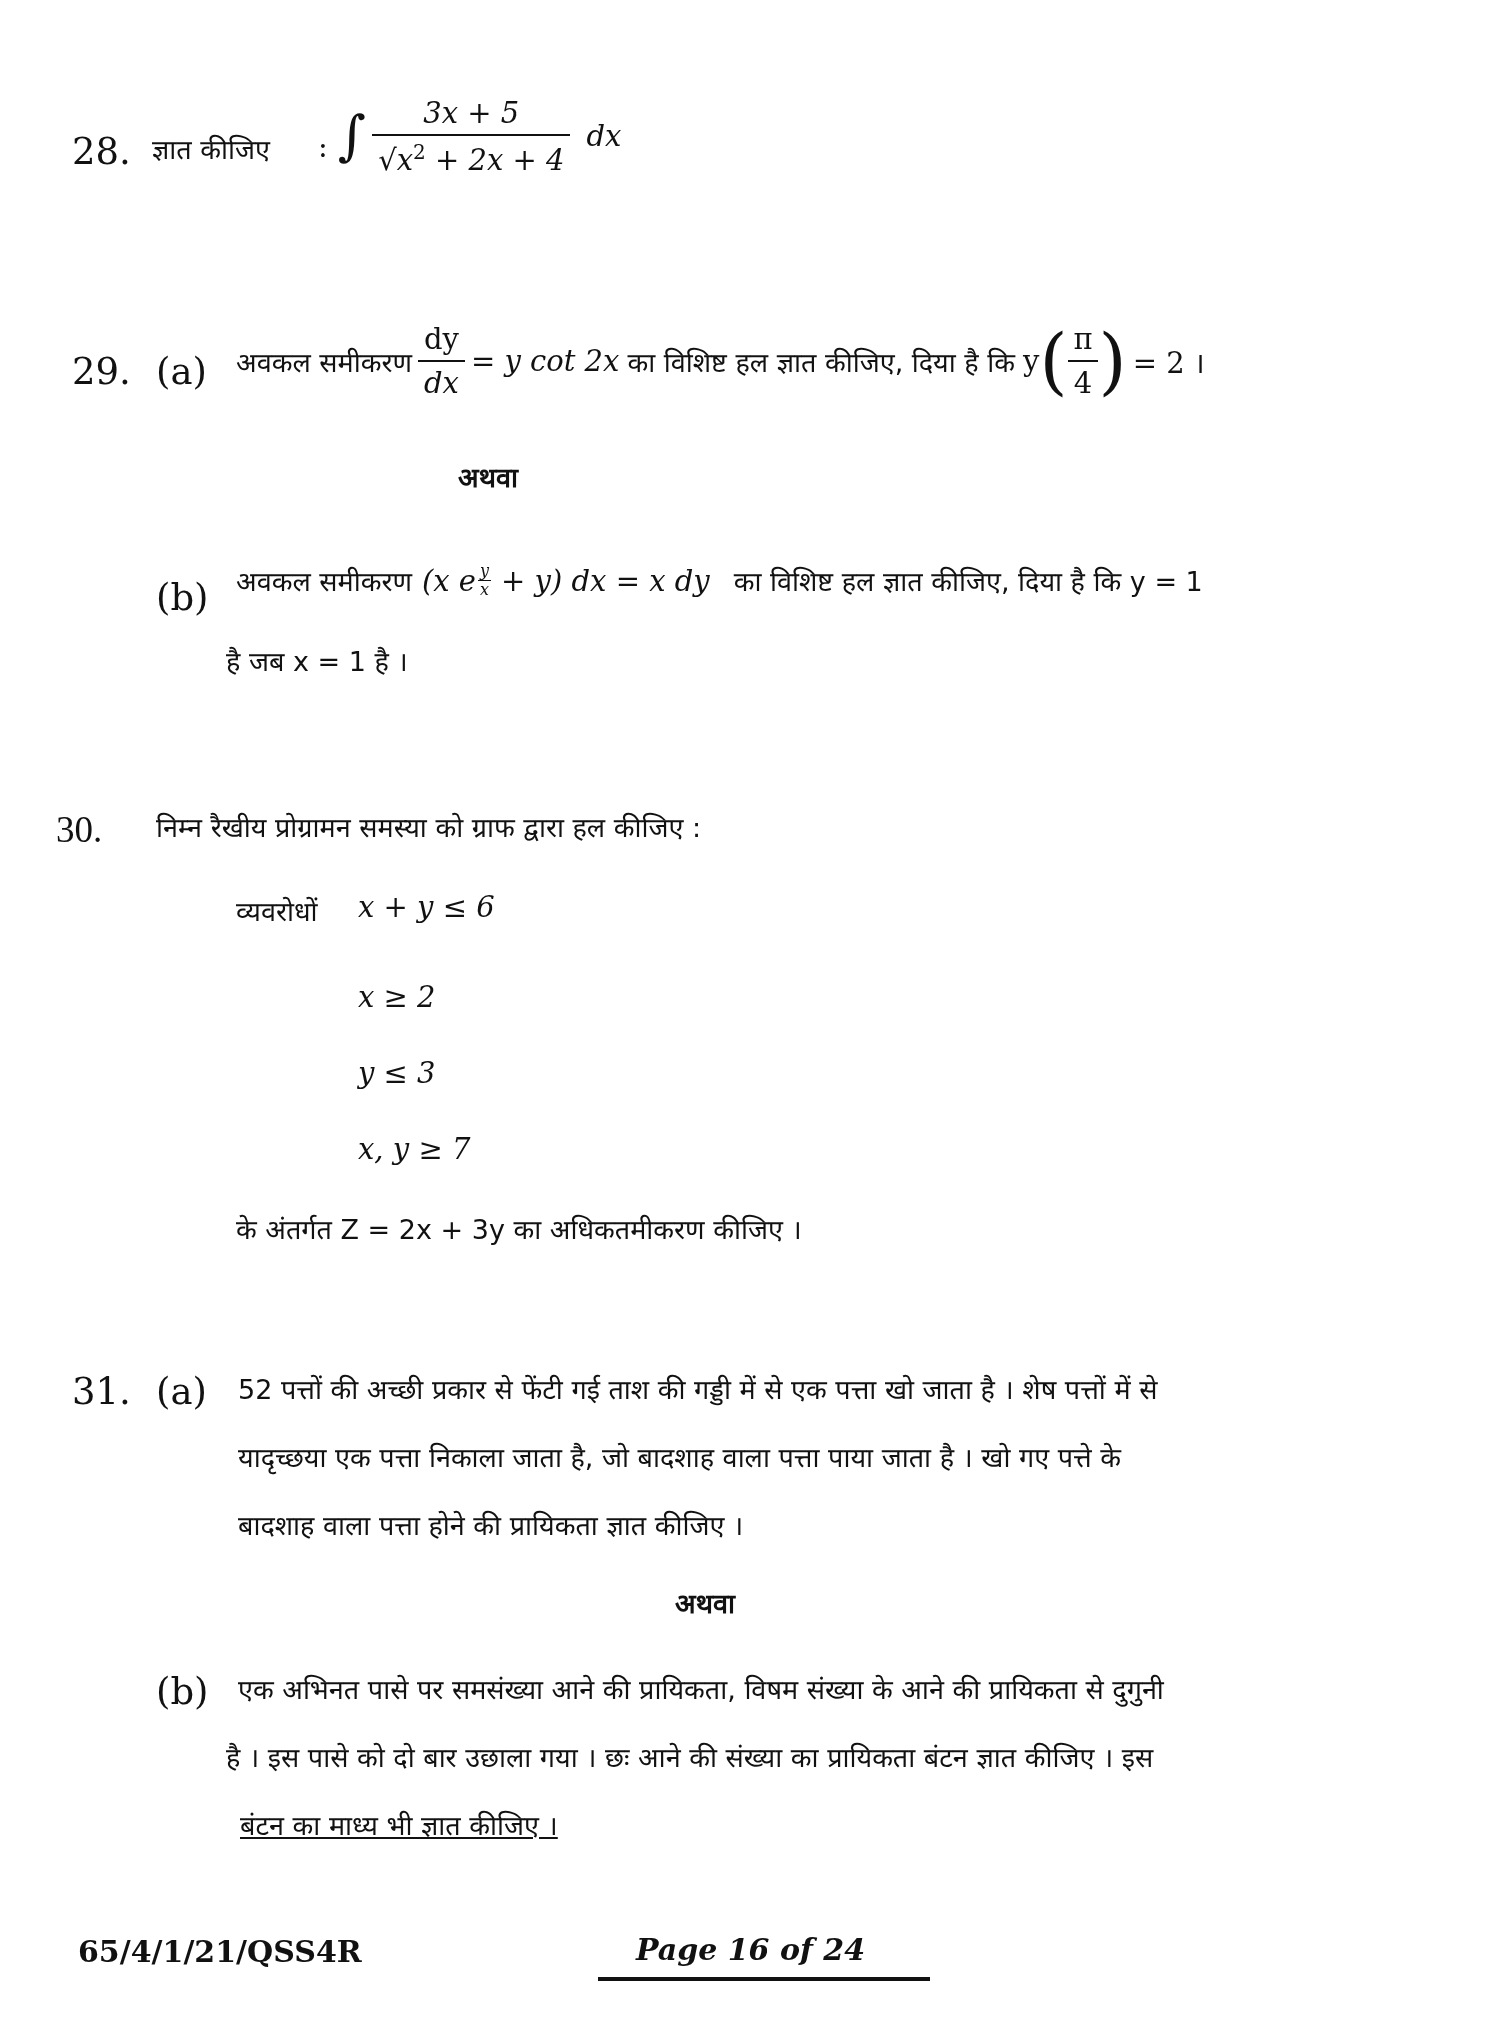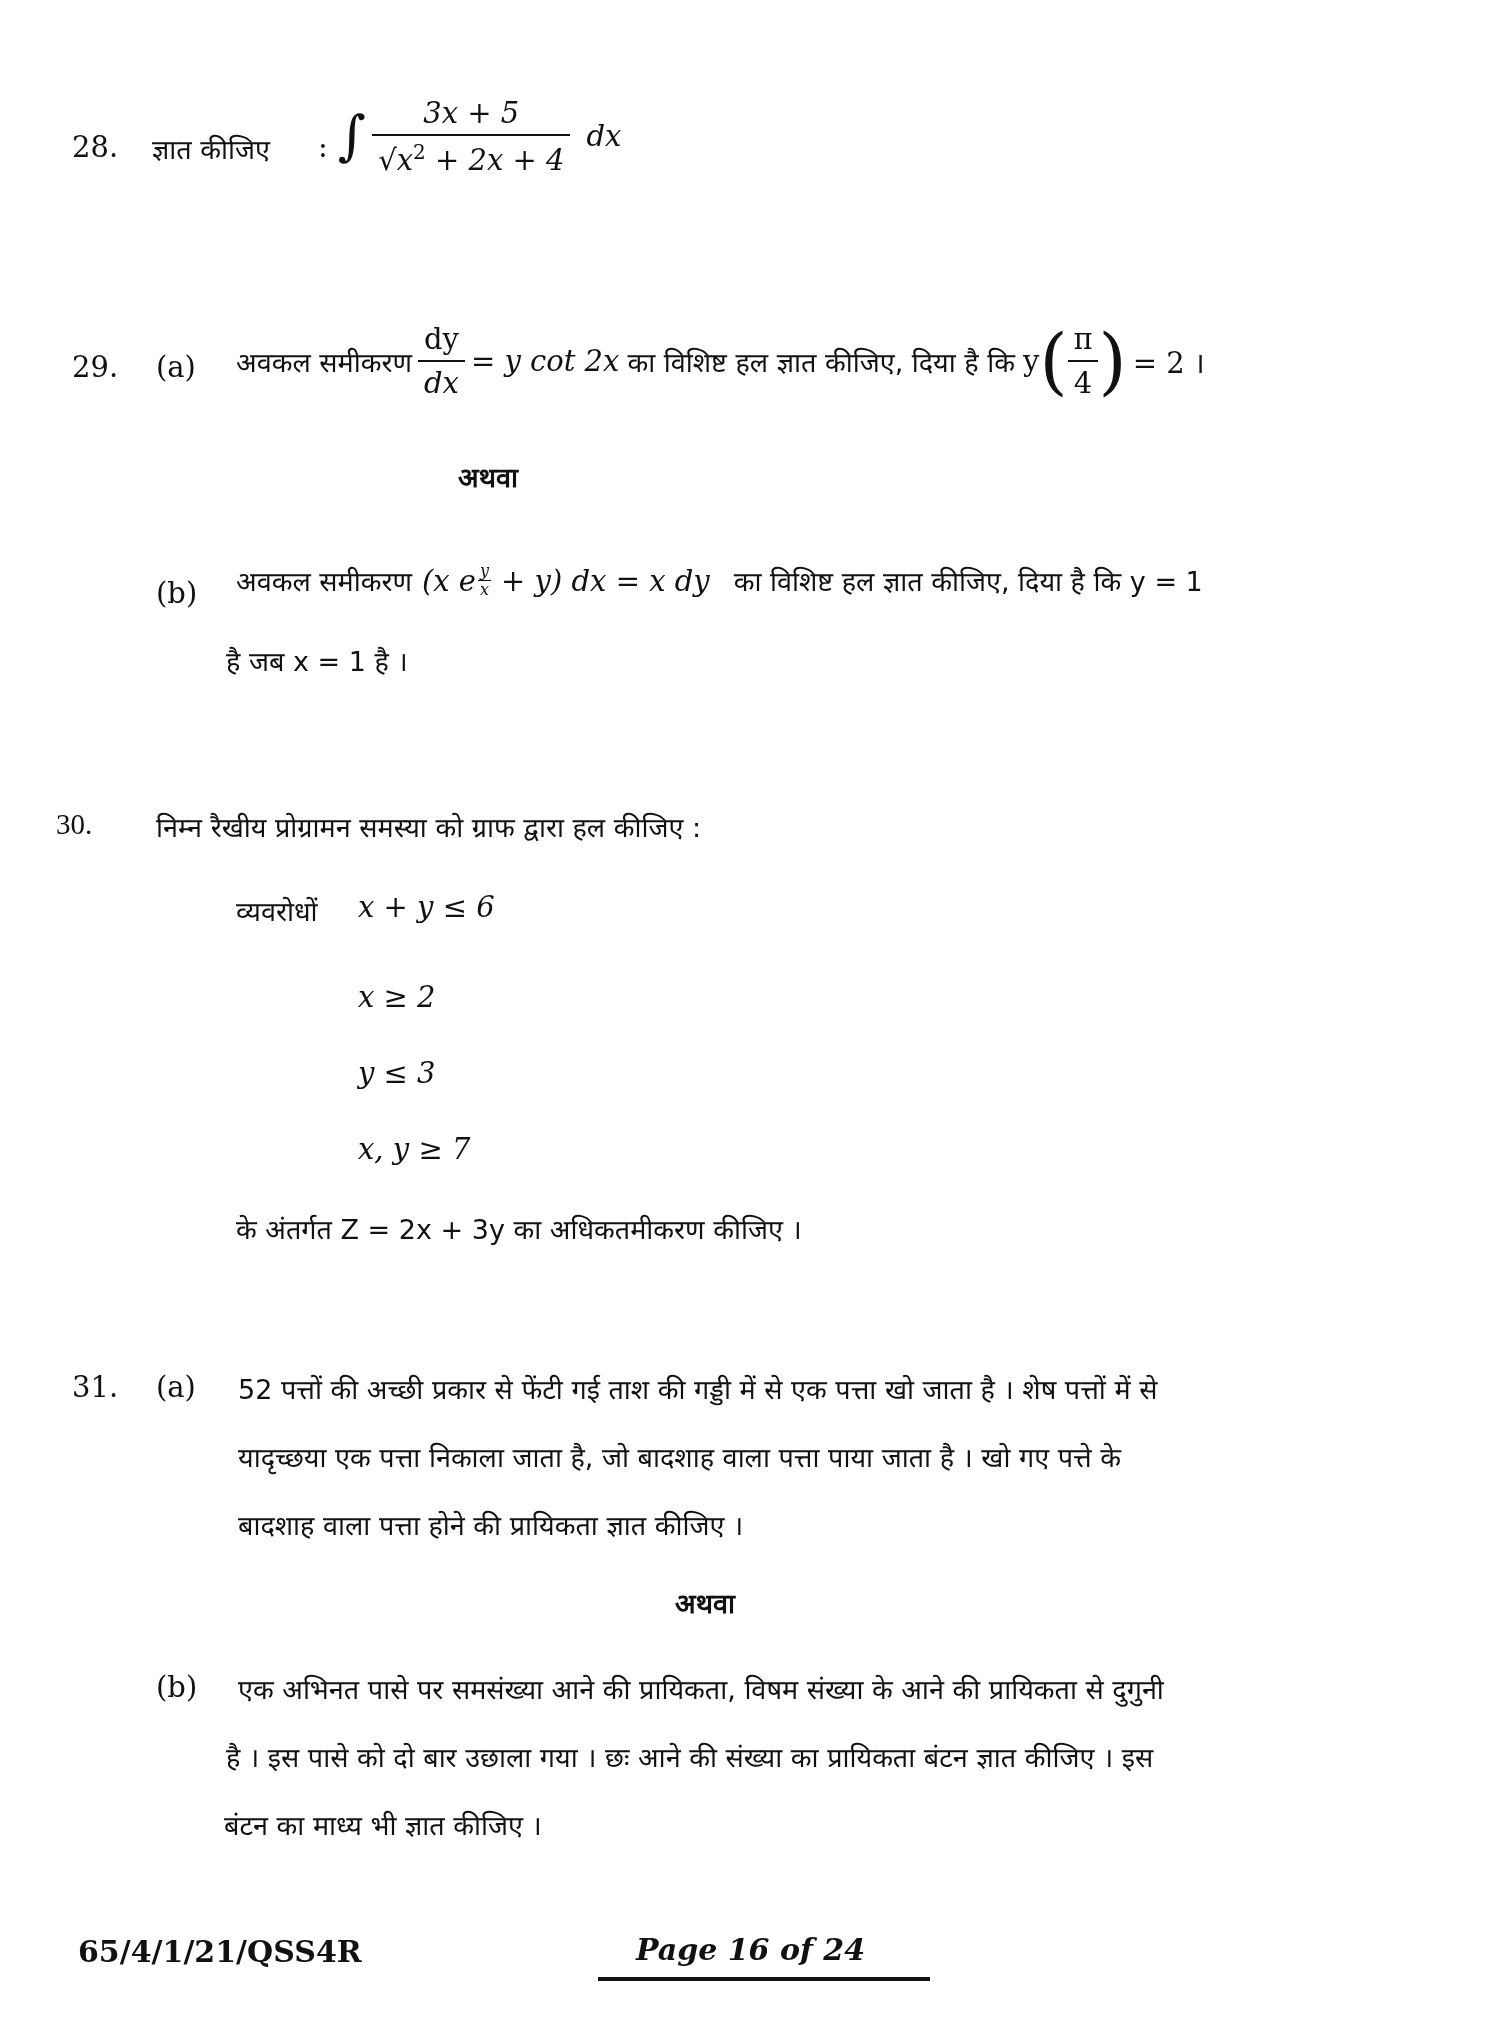--- a/index.html
+++ b/index.html
@@ -4,21 +4,21 @@
   <style>
     html, body { margin: 0; padding: 0; background: #ffffff; }
     body {
       width: 1505px; height: 2034px; position: relative; overflow: hidden;
       font-family: "DejaVu Serif", serif; color: #111;
     }
     .abs { position: absolute; white-space: nowrap; }
     .hi { font-family: "DejaVu Sans", sans-serif; font-size: 27px; }
     .m  { font-family: "DejaVu Serif", serif; font-size: 29px; }
     .it { font-style: italic; }
-    .num { font-family: "DejaVu Serif", serif; font-size: 29px; }
+    .num { font-family: "DejaVu Serif", serif; font-size: 37px; }
     .frac { display: inline-flex; flex-direction: column; align-items: center; vertical-align: middle; margin: 0 6px; }
     .frac .top { padding: 0 6px 4px; }
     .frac .bot { border-top: 2px solid #111; padding: 4px 6px 0; }
     .paren { font-size: 72px; font-weight: 200; vertical-align: middle; line-height: 1; }
     .center-word { font-family: "DejaVu Sans", sans-serif; font-size: 27px; font-weight: bold; }
     .footer-code { font-family: "DejaVu Serif", serif; font-size: 30px; font-weight: bold; }
     .footer-page { font-family: "DejaVu Serif", serif; font-size: 30px; font-weight: bold; font-style: italic; }
     .underline-bar { position: absolute; height: 4px; background: #111; }
     .sup { font-size: 20px; vertical-align: super; }
     .expsup { display: inline-flex; flex-direction: column; align-items: center; font-size: 16px; line-height: 1; vertical-align: 18px; margin-left: 2px; }
@@ -90,17 +90,17 @@
 <div class="abs num" style="left:156px; top:1370px;">(a)</div>
 <div class="abs hi" style="left:238px; top:1370px;">52 पत्तों की अच्छी प्रकार से फेंटी गई ताश की गड्डी में से एक पत्ता खो जाता है । शेष पत्तों में से</div>
 <div class="abs hi" style="left:238px; top:1438px;">यादृच्छया एक पत्ता निकाला जाता है, जो बादशाह वाला पत्ता पाया जाता है । खो गए पत्ते के</div>
 <div class="abs hi" style="left:238px; top:1506px;">बादशाह वाला पत्ता होने की प्रायिकता ज्ञात कीजिए ।</div>
 
 <div class="abs center-word" style="left:675px; top:1584px;">अथवा</div>
 
 <div class="abs num" style="left:156px; top:1670px;">(b)</div>
 <div class="abs hi" style="left:238px; top:1670px;">एक अभिनत पासे पर समसंख्या आने की प्रायिकता, विषम संख्या के आने की प्रायिकता से दुगुनी</div>
 <div class="abs hi" style="left:226px; top:1738px;">है । इस पासे को दो बार उछाला गया । छः आने की संख्या का प्रायिकता बंटन ज्ञात कीजिए । इस</div>
-<div class="abs hi" style="left:224px; top:1806px;">बंटन का माध्य भी ज्ञात कीजिए ।</div>
+<div class="abs hi" style="left:240px; top:1806px;text-decoration:underline;">बंटन का माध्य भी ज्ञात कीजिए ।</div>
 
 <div class="abs footer-code" style="left:72px; top:1934px;margin-left:6px;">65/4/1/21/QSS4R</div>
 <div class="abs footer-page" style="left:636px; top:1932px;">Page 16 of 24</div>
 <div class="underline-bar" style="left:598px; top:1977px; width:332px;"></div>
 
 </body></html>

